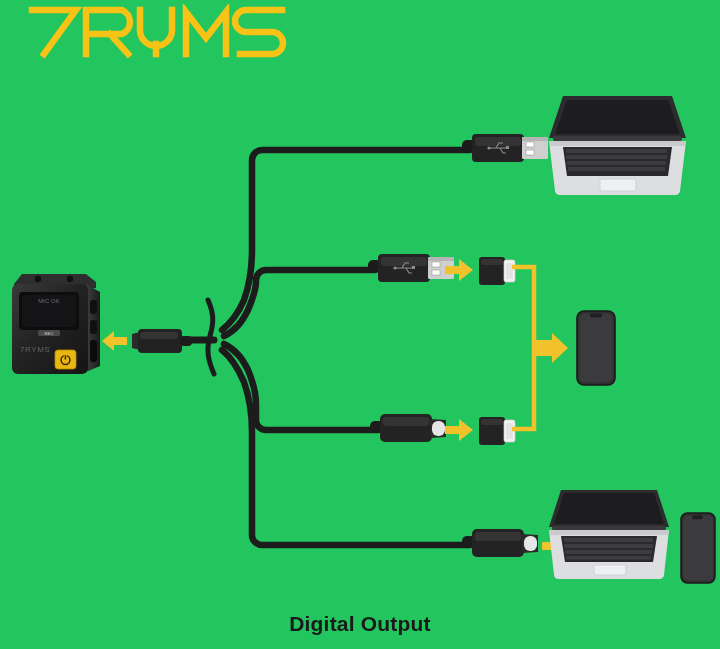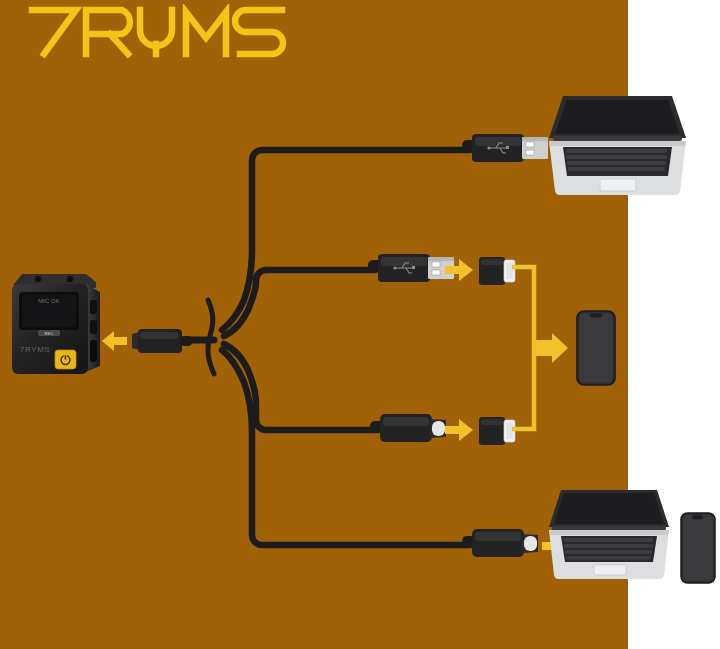--- a/index.html
+++ b/index.html
@@ -4,22 +4,22 @@
 <style>
   * { box-sizing: border-box; margin: 0; padding: 0; }
   html, body {
     width: 720px; height: 649px;
     background: #ffffff;
     font-family: "Liberation Sans", sans-serif;
     overflow: hidden;
   }
   #stage {
     position: relative;
-    width: 628px; height: 649px;
-    background: #a16207;
+    width: 720px; height: 649px;
+    background: #22c55e;
   }
 
   
   #logo {
     position: absolute;
     left: 14px; top: 4px;
     width: 280px; height: 56px;
   }
 
   
@@ -288,14 +288,15 @@
 
   <div class="abs" style="left:680px;top:512px">
     <svg width="36" height="72" viewBox="0 0 36 72" class="device-svg">
       <rect x="1" y="1" width="34" height="70" rx="6.5" fill="#2f2f32" stroke="#1a1a1c" stroke-width="1.5"></rect>
       <rect x="3.2" y="3.2" width="29.6" height="65.6" rx="5" fill="#3b3b3e"></rect>
       <rect x="12" y="3.2" width="11" height="4" rx="2" fill="#1f1f21"></rect>
     </svg>
 
   </div>
 
+  <div id="caption">Digital Output</div>
 
 </div>
 
 </body></html>

